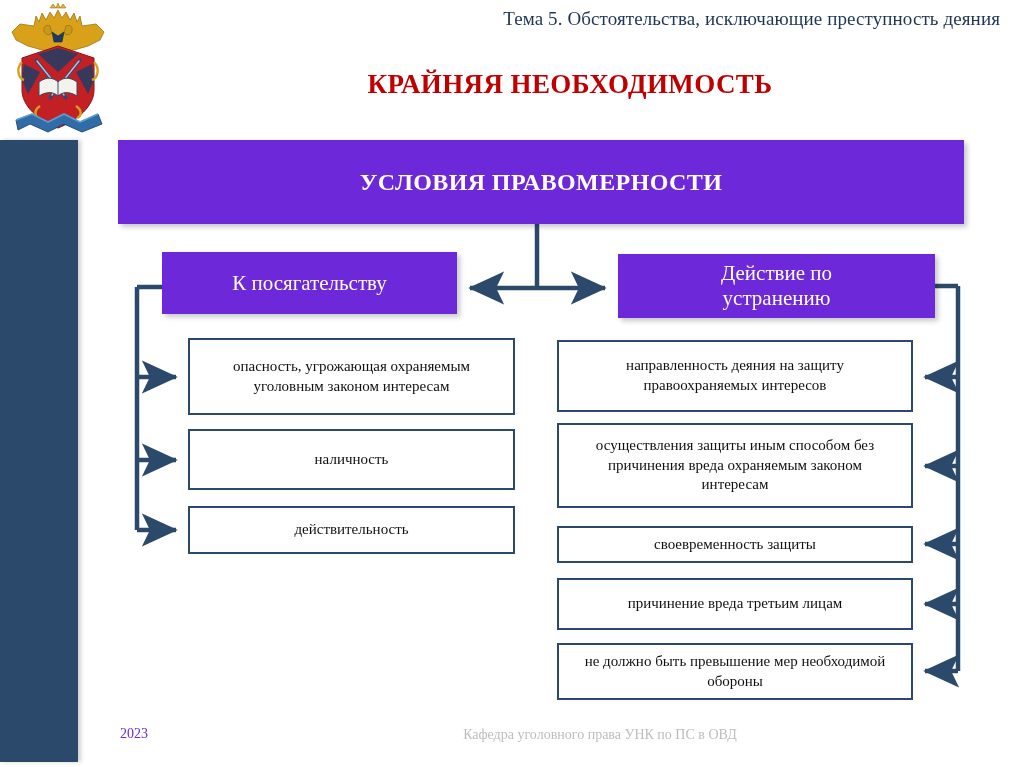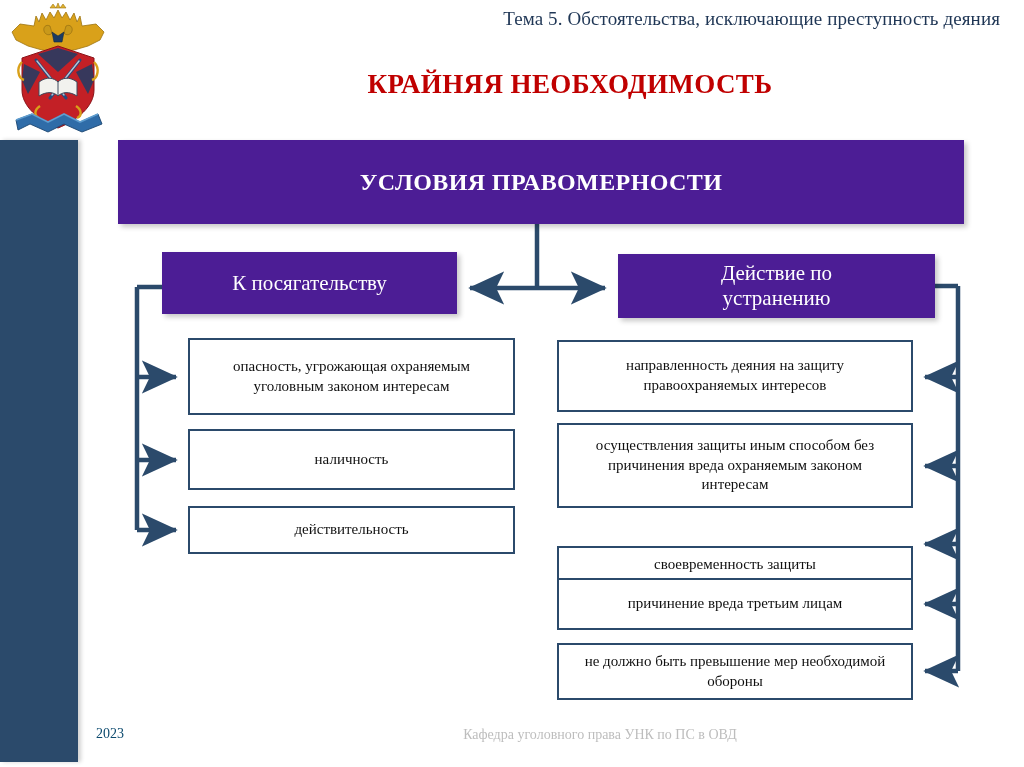--- a/index.html
+++ b/index.html
@@ -68,21 +68,21 @@
     font-weight: bold;
     color: #c00000;
     font-family: "Liberation Serif", serif;
     letter-spacing: 0.4px;
     white-space: nowrap;
   }
 
   
   .dark-box {
     position: absolute;
-    background: #4c1d95;
+    background: #6d28d9;
     color: #ffffff;
     display: flex;
     align-items: center;
     justify-content: center;
     text-align: center;
     box-shadow: 3px 3px 5px rgba(0,0,0,0.22);
     line-height: 1.18;
   }
 
   #box-root {
@@ -129,40 +129,40 @@
   }
 
   
   #lb-0 { left: 188px; top: 338px; width: 327px; height: 77px; }
   #lb-1 { left: 188px; top: 429px; width: 327px; height: 61px; }
   #lb-2 { left: 188px; top: 506px; width: 327px; height: 48px; }
 
   
   #rb-0 { left: 557px; top: 340px; width: 356px; height: 72px; }
   #rb-1 { left: 557px; top: 423px; width: 356px; height: 85px; }
-  #rb-2 { left: 557px; top: 546px; width: 356px; height: 37px; }
+  #rb-2 { left: 557px; top: 526px; width: 356px; height: 37px; }
   #rb-3 { left: 557px; top: 578px; width: 356px; height: 52px; }
   #rb-4 { left: 557px; top: 643px; width: 356px; height: 57px; }
 
   
   #connectors {
     position: absolute;
     left: 0; top: 0;
     width: 1024px;
     height: 767px;
     pointer-events: none;
   }
 
   
   .footer-year {
     position: absolute;
-    left: 96px;
+    left: 120px;
     top: 726px;
     font-size: 14px;
-    color: #0c4a6e;
+    color: #6d28d9;
     font-family: "Liberation Serif", serif;
   }
   .footer-dept {
     position: absolute;
     left: 300px;
     top: 727px;
     width: 600px;
     text-align: center;
     font-size: 14px;
     color: #bdbdbd;

